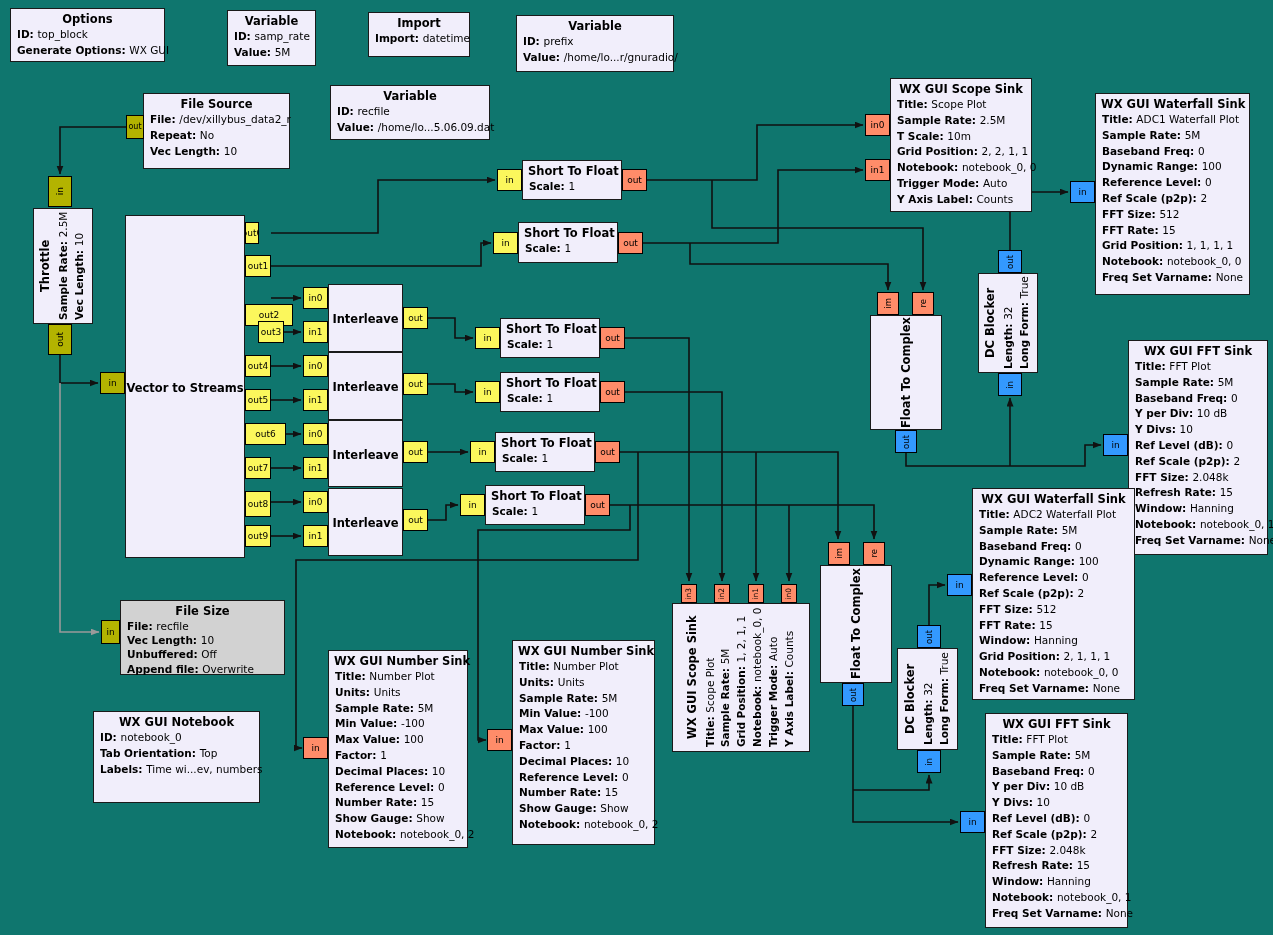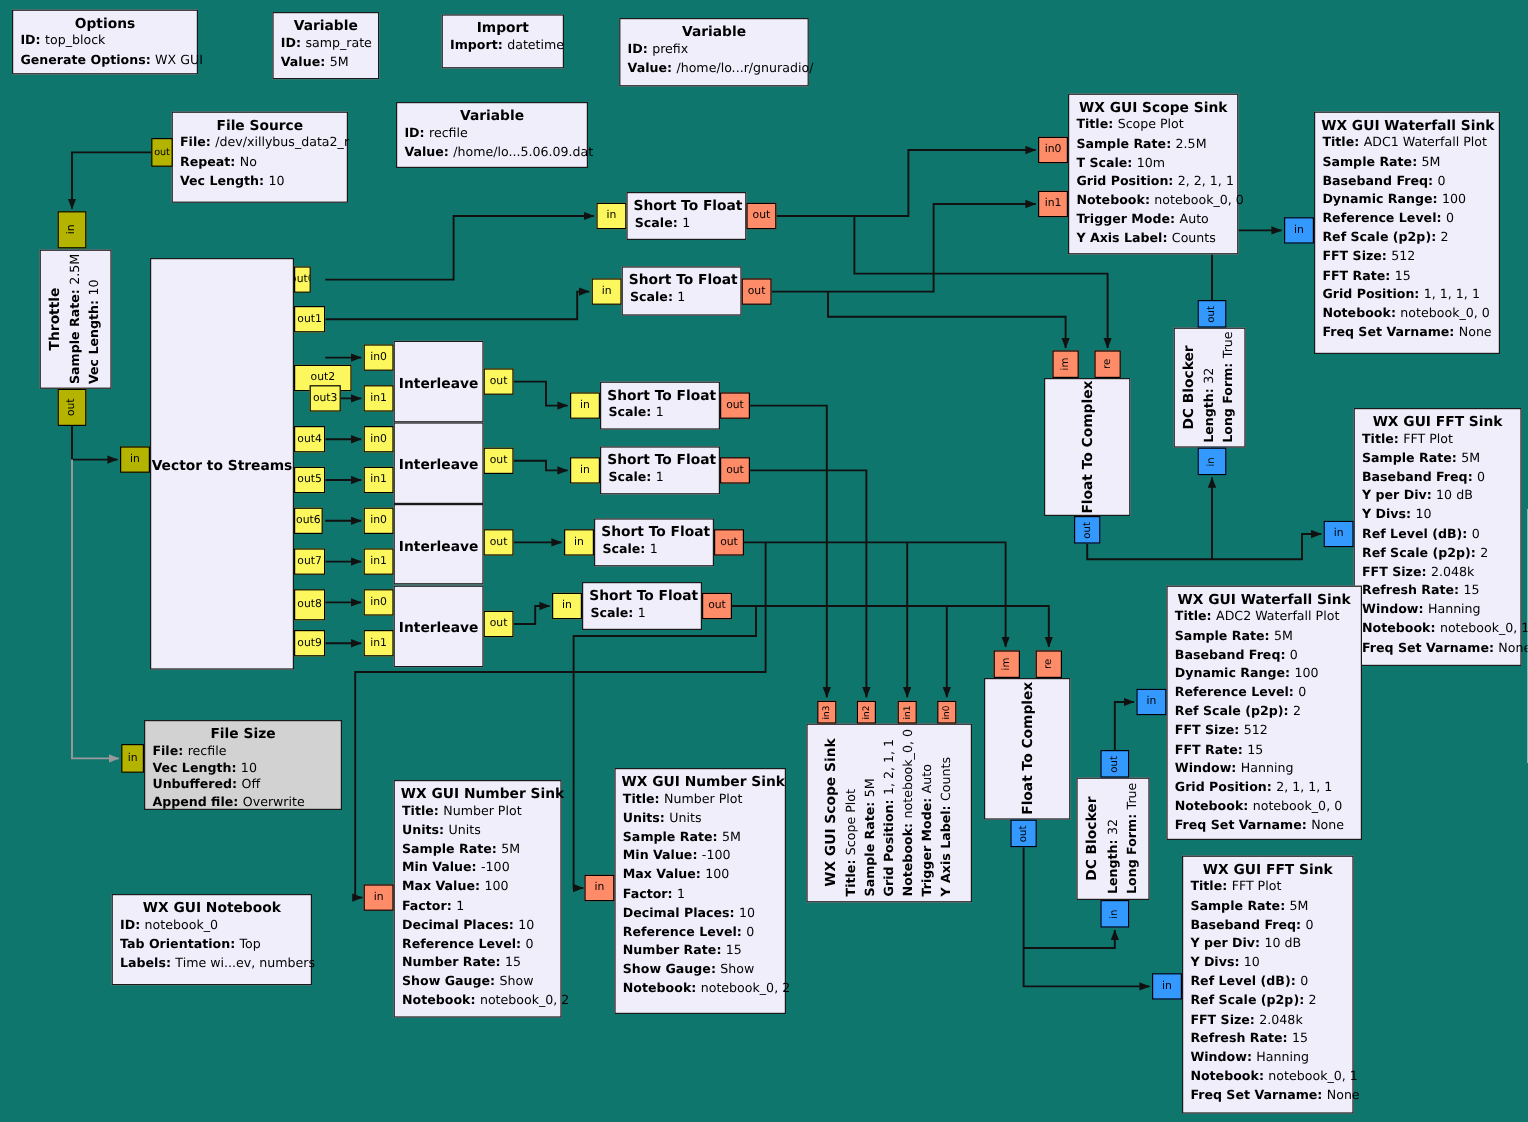--- a/index.html
+++ b/index.html
@@ -350,21 +350,21 @@
         <div class="bparam"><span class="plabel">Y Divs: </span><span class="pval">10</span></div>
         <div class="bparam"><span class="plabel">Ref Level (dB): </span><span class="pval">0</span></div>
         <div class="bparam"><span class="plabel">Ref Scale (p2p): </span><span class="pval">2</span></div>
         <div class="bparam"><span class="plabel">FFT Size: </span><span class="pval">2.048k</span></div>
         <div class="bparam"><span class="plabel">Refresh Rate: </span><span class="pval">15</span></div>
         <div class="bparam"><span class="plabel">Window: </span><span class="pval">Hanning</span></div>
         <div class="bparam"><span class="plabel">Notebook: </span><span class="pval">notebook_0, 1</span></div>
         <div class="bparam"><span class="plabel">Freq Set Varname: </span><span class="pval">None</span></div>
       </div>
 </div>
-<div class="block" style="left:93px;top:745px;width:167px;height:76px">
+<div class="block" style="left:93px;top:711px;width:167px;height:92px">
   <div class="btitle">WX GUI Notebook</div>
   <div class="bparams">
         <div class="bparam"><span class="plabel">ID: </span><span class="pval">notebook_0</span></div>
         <div class="bparam"><span class="plabel">Tab Orientation: </span><span class="pval">Top</span></div>
         <div class="bparam"><span class="plabel">Labels: </span><span class="pval">Time wi...ev, numbers</span></div>
       </div>
 </div>
 
 <div class="port p-oli" style="left:126px;top:115px;width:18px;height:24px;font-size:8px">
       <span>out</span>
@@ -389,21 +389,21 @@
     </div>
 <div class="port p-yel" style="left:258px;top:321px;width:26px;height:22px">
       <span>out3</span>
     </div>
 <div class="port p-yel" style="left:245px;top:355px;width:26px;height:22px">
       <span>out4</span>
     </div>
 <div class="port p-yel" style="left:245px;top:389px;width:26px;height:22px">
       <span>out5</span>
     </div>
-<div class="port p-yel" style="left:245px;top:423px;width:24px;height:22px">
+<div class="port p-yel" style="left:245px;top:423px;width:41px;height:22px">
       <span>out6</span>
     </div>
 <div class="port p-yel" style="left:245px;top:457px;width:26px;height:22px">
       <span>out7</span>
     </div>
 <div class="port p-yel" style="left:245px;top:491px;width:26px;height:26px">
       <span>out8</span>
     </div>
 <div class="port p-yel" style="left:245px;top:525px;width:26px;height:22px">
       <span>out9</span>

